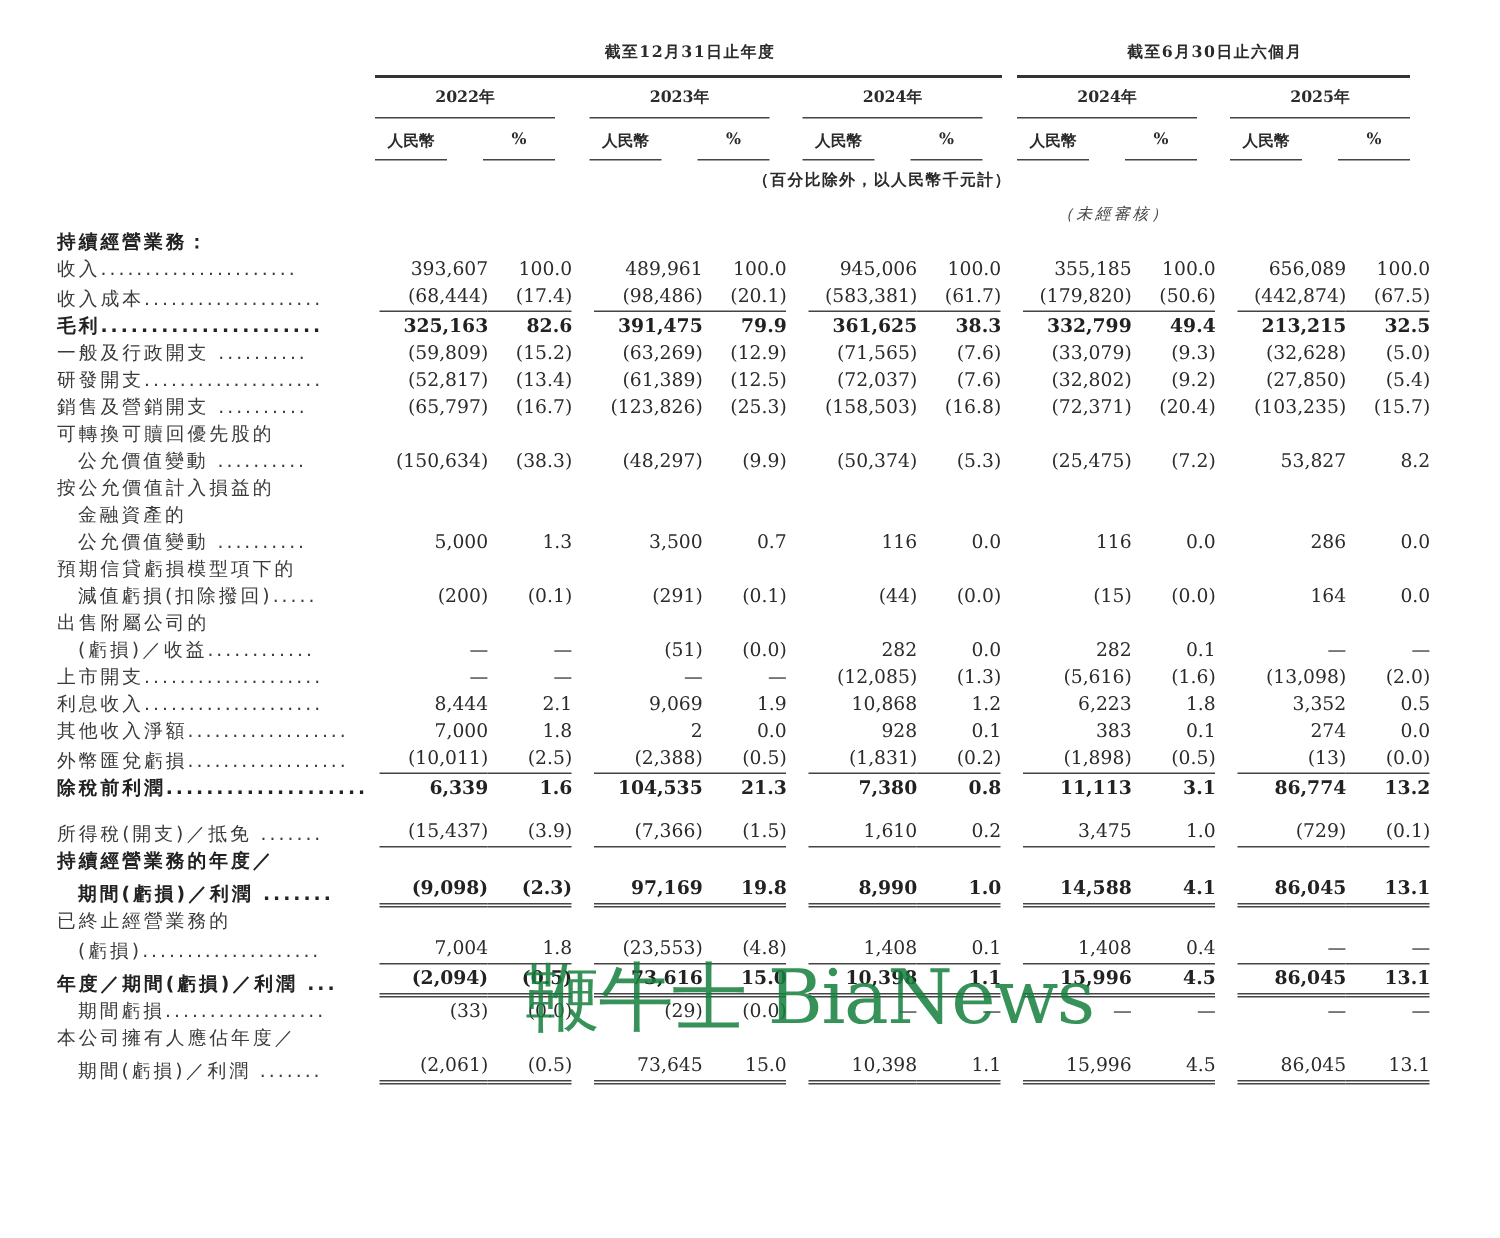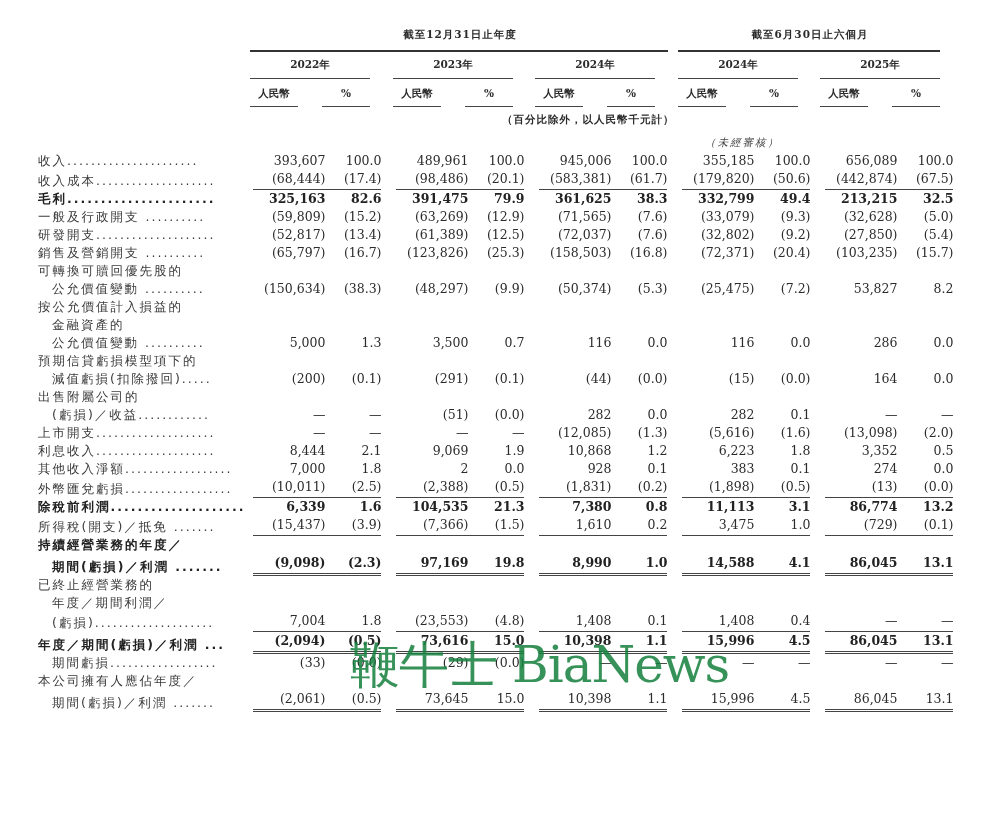--- a/index.html
+++ b/index.html
@@ -70,20 +70,33 @@
   <div class="rule-thin" style="left:678px;top:106px;width:48px;"></div>
   <div class="rule-thin" style="left:750px;top:106px;width:48px;"></div>
   <div class="rule-thin" style="left:820px;top:106px;width:48px;"></div>
   <div class="rule-thin" style="left:892px;top:106px;width:48px;"></div>
 
   <div class="note" style="left:502px;top:113px;">（百分比除外，以人民幣千元計）</div>
   <div class="note-it" style="left:705px;top:136px;">（未經審核）</div>
 
   <table class="fin" id="fin">
     <tbody id="fin-body">
+        <tr class="section">
+          <td class="lbl">持續經營業務：</td>
+          <td class="num" style="width: 80px;"><span class="cell" style="width: 72px;"></span></td>
+          <td class="num" style="width: 56px;"><span class="pcell"></span></td>
+          <td class="num" style="width: 87px;"><span class="cell" style="width: 72px;"></span></td>
+          <td class="num" style="width: 56px;"><span class="pcell"></span></td>
+          <td class="num" style="width: 87px;"><span class="cell" style="width: 72px;"></span></td>
+          <td class="num" style="width: 56px;"><span class="pcell"></span></td>
+          <td class="num" style="width: 87px;"><span class="cell" style="width: 72px;"></span></td>
+          <td class="num" style="width: 56px;"><span class="pcell"></span></td>
+          <td class="num" style="width: 87px;"><span class="cell" style="width: 72px;"></span></td>
+          <td class="num" style="width: 56px;"><span class="pcell"></span></td>
+        </tr>
         <tr class="">
           <td class="lbl">收入......................</td>
           <td class="num" style="width: 80px;"><span class="cell" style="width: 72px;">393,607</span></td>
           <td class="num" style="width: 56px;"><span class="pcell">100.0</span></td>
           <td class="num" style="width: 87px;"><span class="cell" style="width: 72px;">489,961</span></td>
           <td class="num" style="width: 56px;"><span class="pcell">100.0</span></td>
           <td class="num" style="width: 87px;"><span class="cell" style="width: 72px;">945,006</span></td>
           <td class="num" style="width: 56px;"><span class="pcell">100.0</span></td>
           <td class="num" style="width: 87px;"><span class="cell" style="width: 72px;">355,185</span></td>
           <td class="num" style="width: 56px;"><span class="pcell">100.0</span></td>
@@ -340,21 +353,21 @@
         <tr class="ul">
           <td class="lbl">所得稅(開支)／抵免 .......</td>
           <td class="num" style="width: 80px;"><span class="cell" style="width: 72px;">(15,437)</span></td>
           <td class="num" style="width: 56px;"><span class="pcell">(3.9)</span></td>
           <td class="num" style="width: 87px;"><span class="cell" style="width: 72px;">(7,366)</span></td>
           <td class="num" style="width: 56px;"><span class="pcell">(1.5)</span></td>
           <td class="num" style="width: 87px;"><span class="cell" style="width: 72px;">1,610</span></td>
           <td class="num" style="width: 56px;"><span class="pcell">0.2</span></td>
           <td class="num" style="width: 87px;"><span class="cell" style="width: 72px;">3,475</span></td>
           <td class="num" style="width: 56px;"><span class="pcell">1.0</span></td>
-          <td class="num" style="width: 87px;"><span class="cell" style="width: 72px;">(729)</span></td>
+          <td class="num" style="width: 87px;"><span class="cell" style="width: 72px; margin-top: 11px;">(729)</span></td>
           <td class="num" style="width: 56px;"><span class="pcell">(0.1)</span></td>
         </tr>
         <tr class="bold">
           <td class="lbl">持續經營業務的年度／</td>
           <td class="num" style="width: 80px;"><span class="cell" style="width: 72px;"></span></td>
           <td class="num" style="width: 56px;"><span class="pcell"></span></td>
           <td class="num" style="width: 87px;"><span class="cell" style="width: 72px;"></span></td>
           <td class="num" style="width: 56px;"><span class="pcell"></span></td>
           <td class="num" style="width: 87px;"><span class="cell" style="width: 72px;"></span></td>
           <td class="num" style="width: 56px;"><span class="pcell"></span></td>
@@ -382,33 +395,20 @@
           <td class="num" style="width: 56px;"><span class="pcell"></span></td>
           <td class="num" style="width: 87px;"><span class="cell" style="width: 72px;"></span></td>
           <td class="num" style="width: 56px;"><span class="pcell"></span></td>
           <td class="num" style="width: 87px;"><span class="cell" style="width: 72px;"></span></td>
           <td class="num" style="width: 56px;"><span class="pcell"></span></td>
           <td class="num" style="width: 87px;"><span class="cell" style="width: 72px;"></span></td>
           <td class="num" style="width: 56px;"><span class="pcell"></span></td>
           <td class="num" style="width: 87px;"><span class="cell" style="width: 72px;"></span></td>
           <td class="num" style="width: 56px;"><span class="pcell"></span></td>
         </tr>
-        <tr class="">
-          <td class="lbl ind">年度／期間利潤／</td>
-          <td class="num" style="width: 80px;"><span class="cell" style="width: 72px;"></span></td>
-          <td class="num" style="width: 56px;"><span class="pcell"></span></td>
-          <td class="num" style="width: 87px;"><span class="cell" style="width: 72px;"></span></td>
-          <td class="num" style="width: 56px;"><span class="pcell"></span></td>
-          <td class="num" style="width: 87px;"><span class="cell" style="width: 72px;"></span></td>
-          <td class="num" style="width: 56px;"><span class="pcell"></span></td>
-          <td class="num" style="width: 87px;"><span class="cell" style="width: 72px;"></span></td>
-          <td class="num" style="width: 56px;"><span class="pcell"></span></td>
-          <td class="num" style="width: 87px;"><span class="cell" style="width: 72px;"></span></td>
-          <td class="num" style="width: 56px;"><span class="pcell"></span></td>
-        </tr>
         <tr class="ul">
           <td class="lbl ind">(虧損)....................</td>
           <td class="num" style="width: 80px;"><span class="cell" style="width: 72px;">7,004</span></td>
           <td class="num" style="width: 56px;"><span class="pcell">1.8</span></td>
           <td class="num" style="width: 87px;"><span class="cell" style="width: 72px;">(23,553)</span></td>
           <td class="num" style="width: 56px;"><span class="pcell">(4.8)</span></td>
           <td class="num" style="width: 87px;"><span class="cell" style="width: 72px;">1,408</span></td>
           <td class="num" style="width: 56px;"><span class="pcell">0.1</span></td>
           <td class="num" style="width: 87px;"><span class="cell" style="width: 72px;">1,408</span></td>
           <td class="num" style="width: 56px;"><span class="pcell">0.4</span></td>

